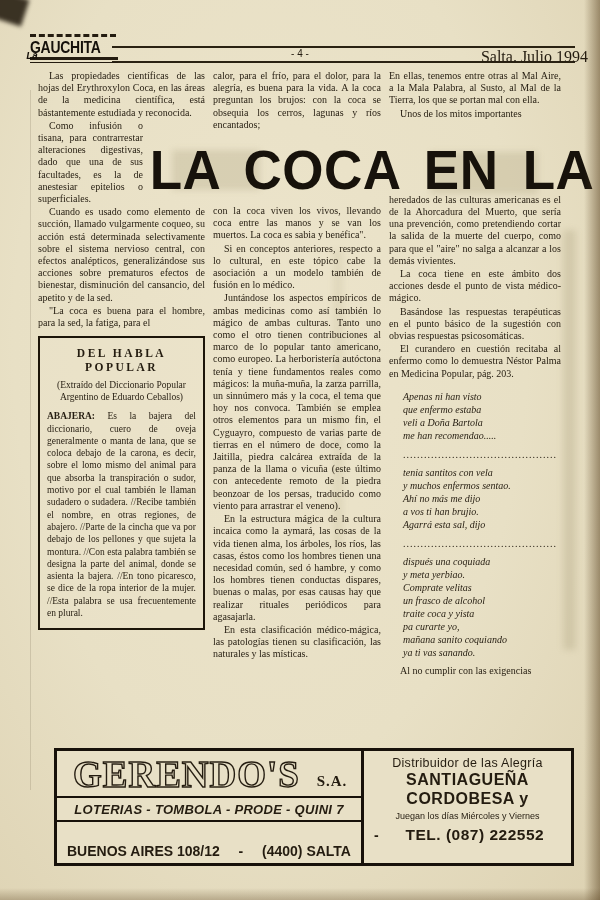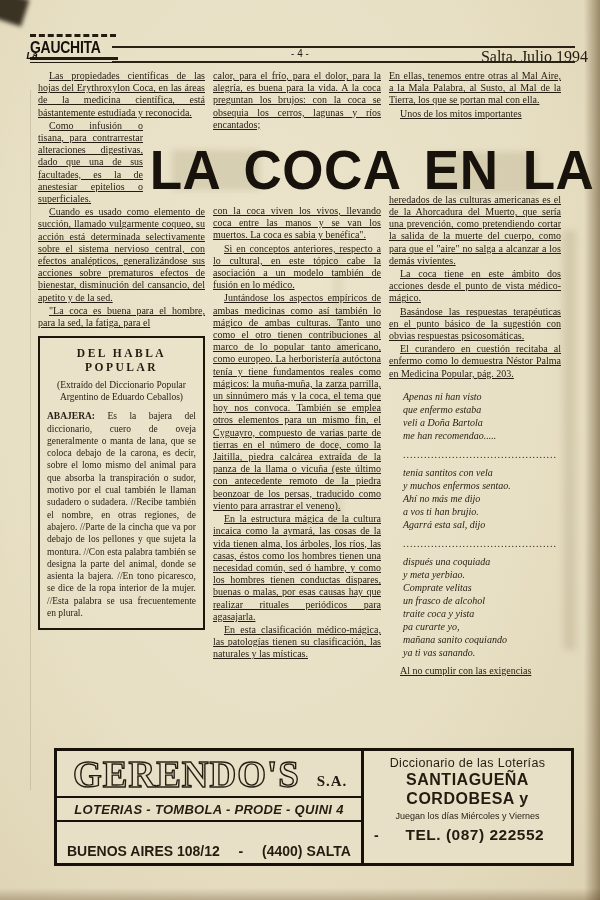--- a/index.html
+++ b/index.html
@@ -43,21 +43,21 @@
   .headline{position:absolute;left:146px;top:141px;width:452px;height:58px;z-index:3;
     font-family:"Liberation Sans",sans-serif;font-weight:bold;font-size:53px;line-height:58px;
     letter-spacing:.5px;word-spacing:9px;white-space:nowrap;text-align:center;color:#17120b;
     transform:scaleY(1.03);}
   
   .col{position:absolute;top:70px;z-index:2;font-size:10px;line-height:12.2px;
     text-align:justify;}
   .col-left{left:38px;width:167px;height:678px;}
   .col-mid{left:213px;width:168px;height:678px;}
   .col-right{left:389px;width:172px;height:678px;}
-  .col p{margin:0 0 1px 0;text-decoration:underline;}
+  .col p{margin:0 0 1px 0;}
   .col p.indent{text-indent:11px;}
   .headline-gap{height:73px;}
   .headline-cut{float:right;width:62px;height:64px;}
   
   .hp-box{border:2.5px solid #1c1509;margin-top:7px;padding:8px 7px 9px;background:rgba(236,228,203,.4);}
   .hp-title{text-align:center;font-weight:bold;font-size:11.5px;letter-spacing:2.5px;
     line-height:14px;margin-bottom:5px;}
   .hp-subtitle{text-align:center;font-size:9.5px;line-height:12px;margin-bottom:7px;}
   .hp-body{font-size:9.5px;line-height:12.3px;text-align:justify;}
   .hp-term{font-weight:bold;}
@@ -169,29 +169,29 @@
   </div>
 
   <div class="ad">
     <div class="ad-left">
       <div class="ad-company-row">
         <svg width="242" height="42" viewBox="0 0 242 42">
           <text x="2" y="33" font-family="Liberation Serif, serif" font-weight="bold" font-size="37" letter-spacing="1" fill="none" stroke="#241c10" stroke-width="1.4">GERENDO'S</text>
         </svg>
         <span class="ad-suffix">S.A.</span>
       </div>
-      <div class="ad-services-row">LOTERIAS - TOMBOLA - PRODE - QUINI 4</div>
+      <div class="ad-services-row">LOTERIAS - TOMBOLA - PRODE - QUINI 7</div>
       <div class="ad-address-row">
         <span>BUENOS AIRES 108/12</span>
         <span>-</span>
         <span>(4400) SALTA</span>
       </div>
     </div>
     <div class="ad-right">
-      <div class="ad-distributor">Diccionario de las Loterías</div>
+      <div class="ad-distributor">Distribuidor de las Alegría</div>
       <div class="ad-lottery">SANTIAGUEÑA</div>
       <div class="ad-lottery">CORDOBESA y</div>
       <div class="ad-schedule">Juegan los días Miércoles y Viernes</div>
       <div class="ad-phone-row">
         <span class="ad-phone-dash">-</span>
         <span class="ad-phone">TEL. (087) 222552</span>
       </div>
     </div>
   </div>
 

